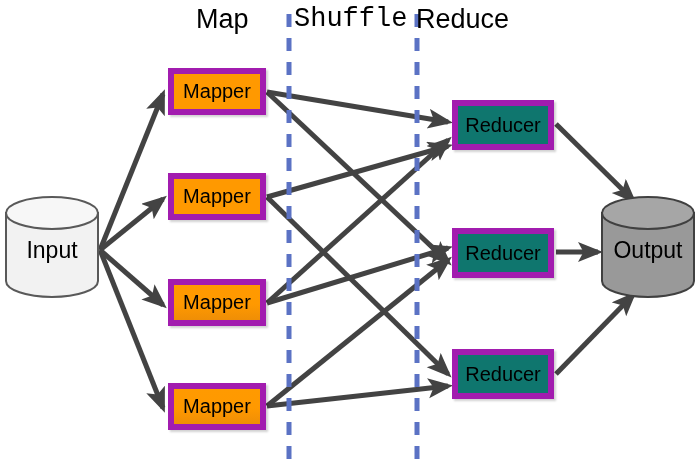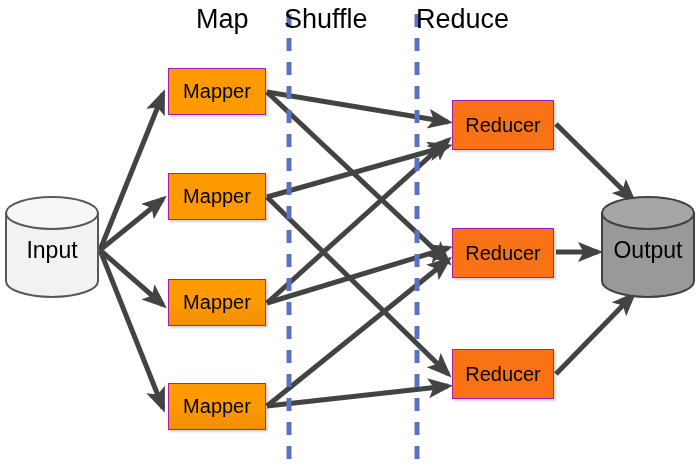--- a/index.html
+++ b/index.html
@@ -28,37 +28,37 @@
     position: absolute;
     font-size: 27px;
     color: #000000;
     font-family: "Liberation Sans", sans-serif;
     white-space: nowrap;
     line-height: 1;
   }
   .node-box {
     position: absolute;
     box-sizing: border-box;
-    border: 1px solid #a21caf;
+    border: 6px solid #a21caf;
     display: flex;
     align-items: center;
     justify-content: center;
     font-size: 20px;
     color: #000000;
     font-family: "Liberation Sans", sans-serif;
     box-shadow: 2px 2px 2px rgba(0,0,0,0.18);
   }
   .mapper-box {
     background: linear-gradient(to bottom, #ff9a00 0%, #ff9900 55%, #ef8e06 100%);
   }
   .mapper-box.plain {
     background: #ff9900;
   }
   .reducer-box {
-    background: #f97316;
+    background: #0f766e;
   }
   .cyl-label {
     position: absolute;
     font-size: 23px;
     color: #000000;
     font-family: "Liberation Sans", sans-serif;
     white-space: nowrap;
     text-align: center;
     pointer-events: none;
   }
@@ -113,21 +113,21 @@
       <ellipse cx="52" cy="213" rx="46" ry="16" fill="#f7f7f7" stroke="#595959" stroke-width="2"></ellipse>
     </g>
 
     <g>
       <path d="M602,213 L602,281 A46,16 0 0,0 694,281 L694,213 Z" fill="#999999" stroke="#404040" stroke-width="2"></path>
       <ellipse cx="648" cy="213" rx="46" ry="16" fill="#a6a6a6" stroke="#404040" stroke-width="2"></ellipse>
     </g>
   </svg>
 
   <div class="phase-label" style="left:196px; top:6px;">Map</div>
-  <div class="phase-label" style="left:284px; top:6px;">Shuffle</div>
+  <div class="phase-label" style="left:294px; top:6px;font-family:Liberation Mono, monospace;">Shuffle</div>
   <div class="phase-label" style="left:416px; top:6px;">Reduce</div>
 
   <div class="node-box mapper-box plain" style="left:168px; top:68px; width:98px; height:47px;">Mapper</div>
   <div class="node-box mapper-box plain" style="left:168px; top:173px; width:98px; height:47px;">Mapper</div>
   <div class="node-box mapper-box" style="left:168px; top:279px; width:98px; height:47px;">Mapper</div>
   <div class="node-box mapper-box" style="left:168px; top:383px; width:98px; height:47px;">Mapper</div>
 
   <div class="node-box reducer-box" style="left:452px; top:100px; width:102px; height:50px;">Reducer</div>
   <div class="node-box reducer-box" style="left:452px; top:228px; width:102px; height:50px;">Reducer</div>
   <div class="node-box reducer-box" style="left:452px; top:349px; width:102px; height:50px;">Reducer</div>

